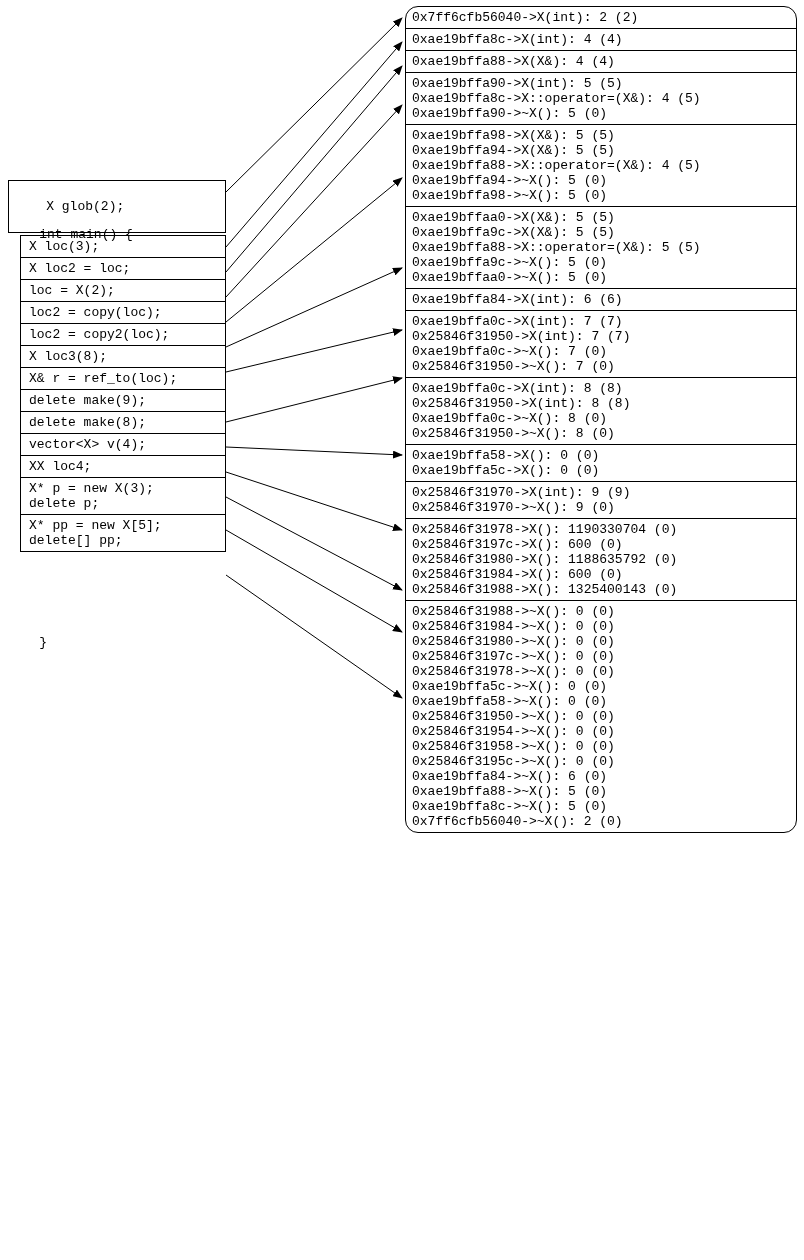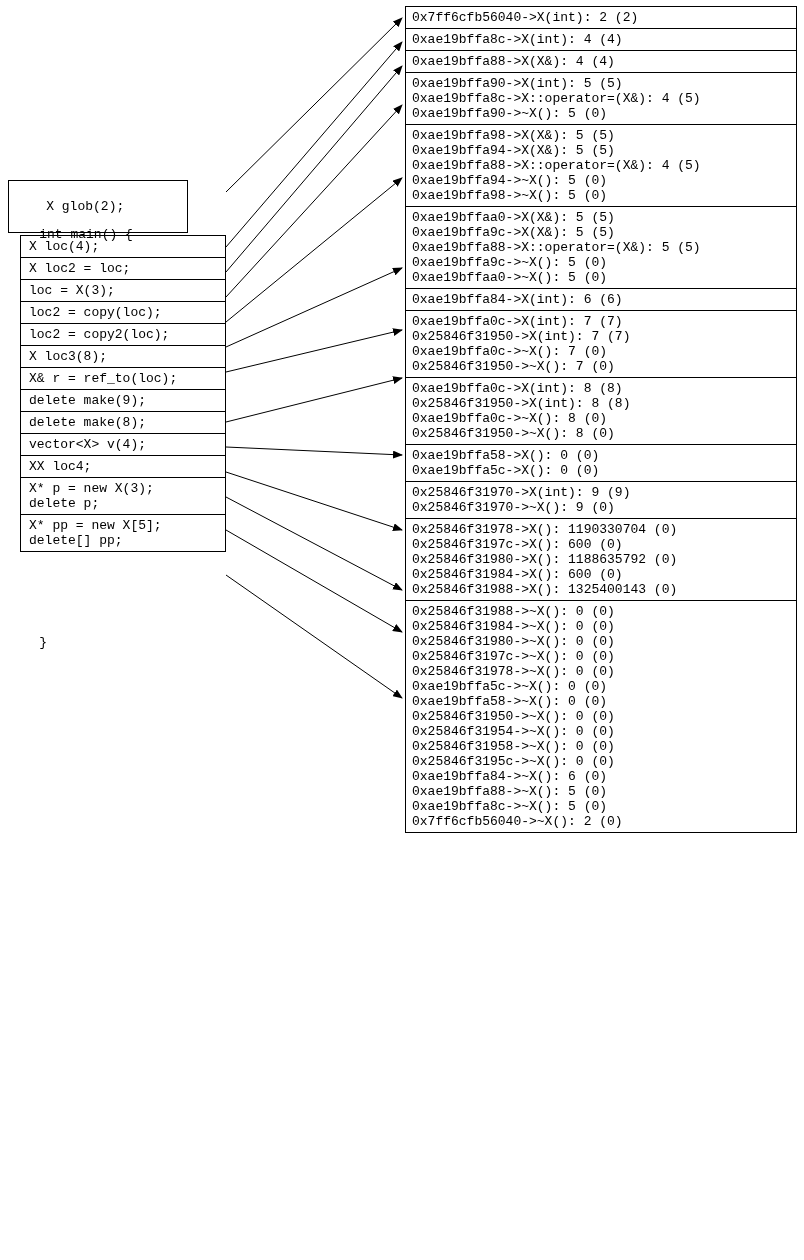--- a/index.html
+++ b/index.html
@@ -64,51 +64,51 @@
   .right-cell:last-child {
     border-bottom: none;
     font-family: Liberation Mono, monospace;
   }
 </style>
 </head>
 <body>
 
 <div class="canvas">
 
-  <div class="box" style="left:8px; top:180px; width:180px;">
+  <div class="box" style="left:8px; top:180px; width:218px;">
     <span>X glob(2);</span>
   </div>
 
   <div class="plain" style="left:8px; top:212px;">
     <span>int main() {</span>
   </div>
 
   <div class="left-stack" style="left:20px; top:235px; width:206px;">
-    <div class="left-cell"><span>X loc(4);</span></div>
+    <div class="left-cell"><span>X loc(3);</span></div>
     <div class="left-cell"><span>X loc2 = loc;</span></div>
-    <div class="left-cell"><span>loc = X(3);</span></div>
+    <div class="left-cell"><span>loc = X(2);</span></div>
     <div class="left-cell"><span>loc2 = copy(loc);</span></div>
     <div class="left-cell"><span>loc2 = copy2(loc);</span></div>
     <div class="left-cell"><span>X loc3(8);</span></div>
     <div class="left-cell"><span>X&amp; r = ref_to(loc);</span></div>
     <div class="left-cell"><span>delete make(9);</span></div>
     <div class="left-cell"><span>delete make(8);</span></div>
     <div class="left-cell"><span>vector&lt;X&gt; v(4);</span></div>
     <div class="left-cell"><span>XX loc4;</span></div>
     <div class="left-cell"><span>X* p = new X(3);
 delete p;</span></div>
     <div class="left-cell"><span>X* pp = new X[5];
 delete[] pp;</span></div>
   </div>
 
   <div class="plain" style="left:8px; top:620px;">
     <span>}</span>
   </div>
 
-  <div class="right-stack" style="top:6px;">
+  <div class="right-stack" style="top:6px;border-radius:13px;">
     <div class="right-cell"><span>0x7ff6cfb56040-&gt;X(int): 2 (2)</span></div>
     <div class="right-cell"><span>0xae19bffa8c-&gt;X(int): 4 (4)</span></div>
     <div class="right-cell"><span>0xae19bffa88-&gt;X(X&amp;): 4 (4)</span></div>
     <div class="right-cell"><span>0xae19bffa90-&gt;X(int): 5 (5)
 0xae19bffa8c-&gt;X::operator=(X&amp;): 4 (5)
 0xae19bffa90-&gt;~X(): 5 (0)</span></div>
     <div class="right-cell"><span>0xae19bffa98-&gt;X(X&amp;): 5 (5)
 0xae19bffa94-&gt;X(X&amp;): 5 (5)
 0xae19bffa88-&gt;X::operator=(X&amp;): 4 (5)
 0xae19bffa94-&gt;~X(): 5 (0)

